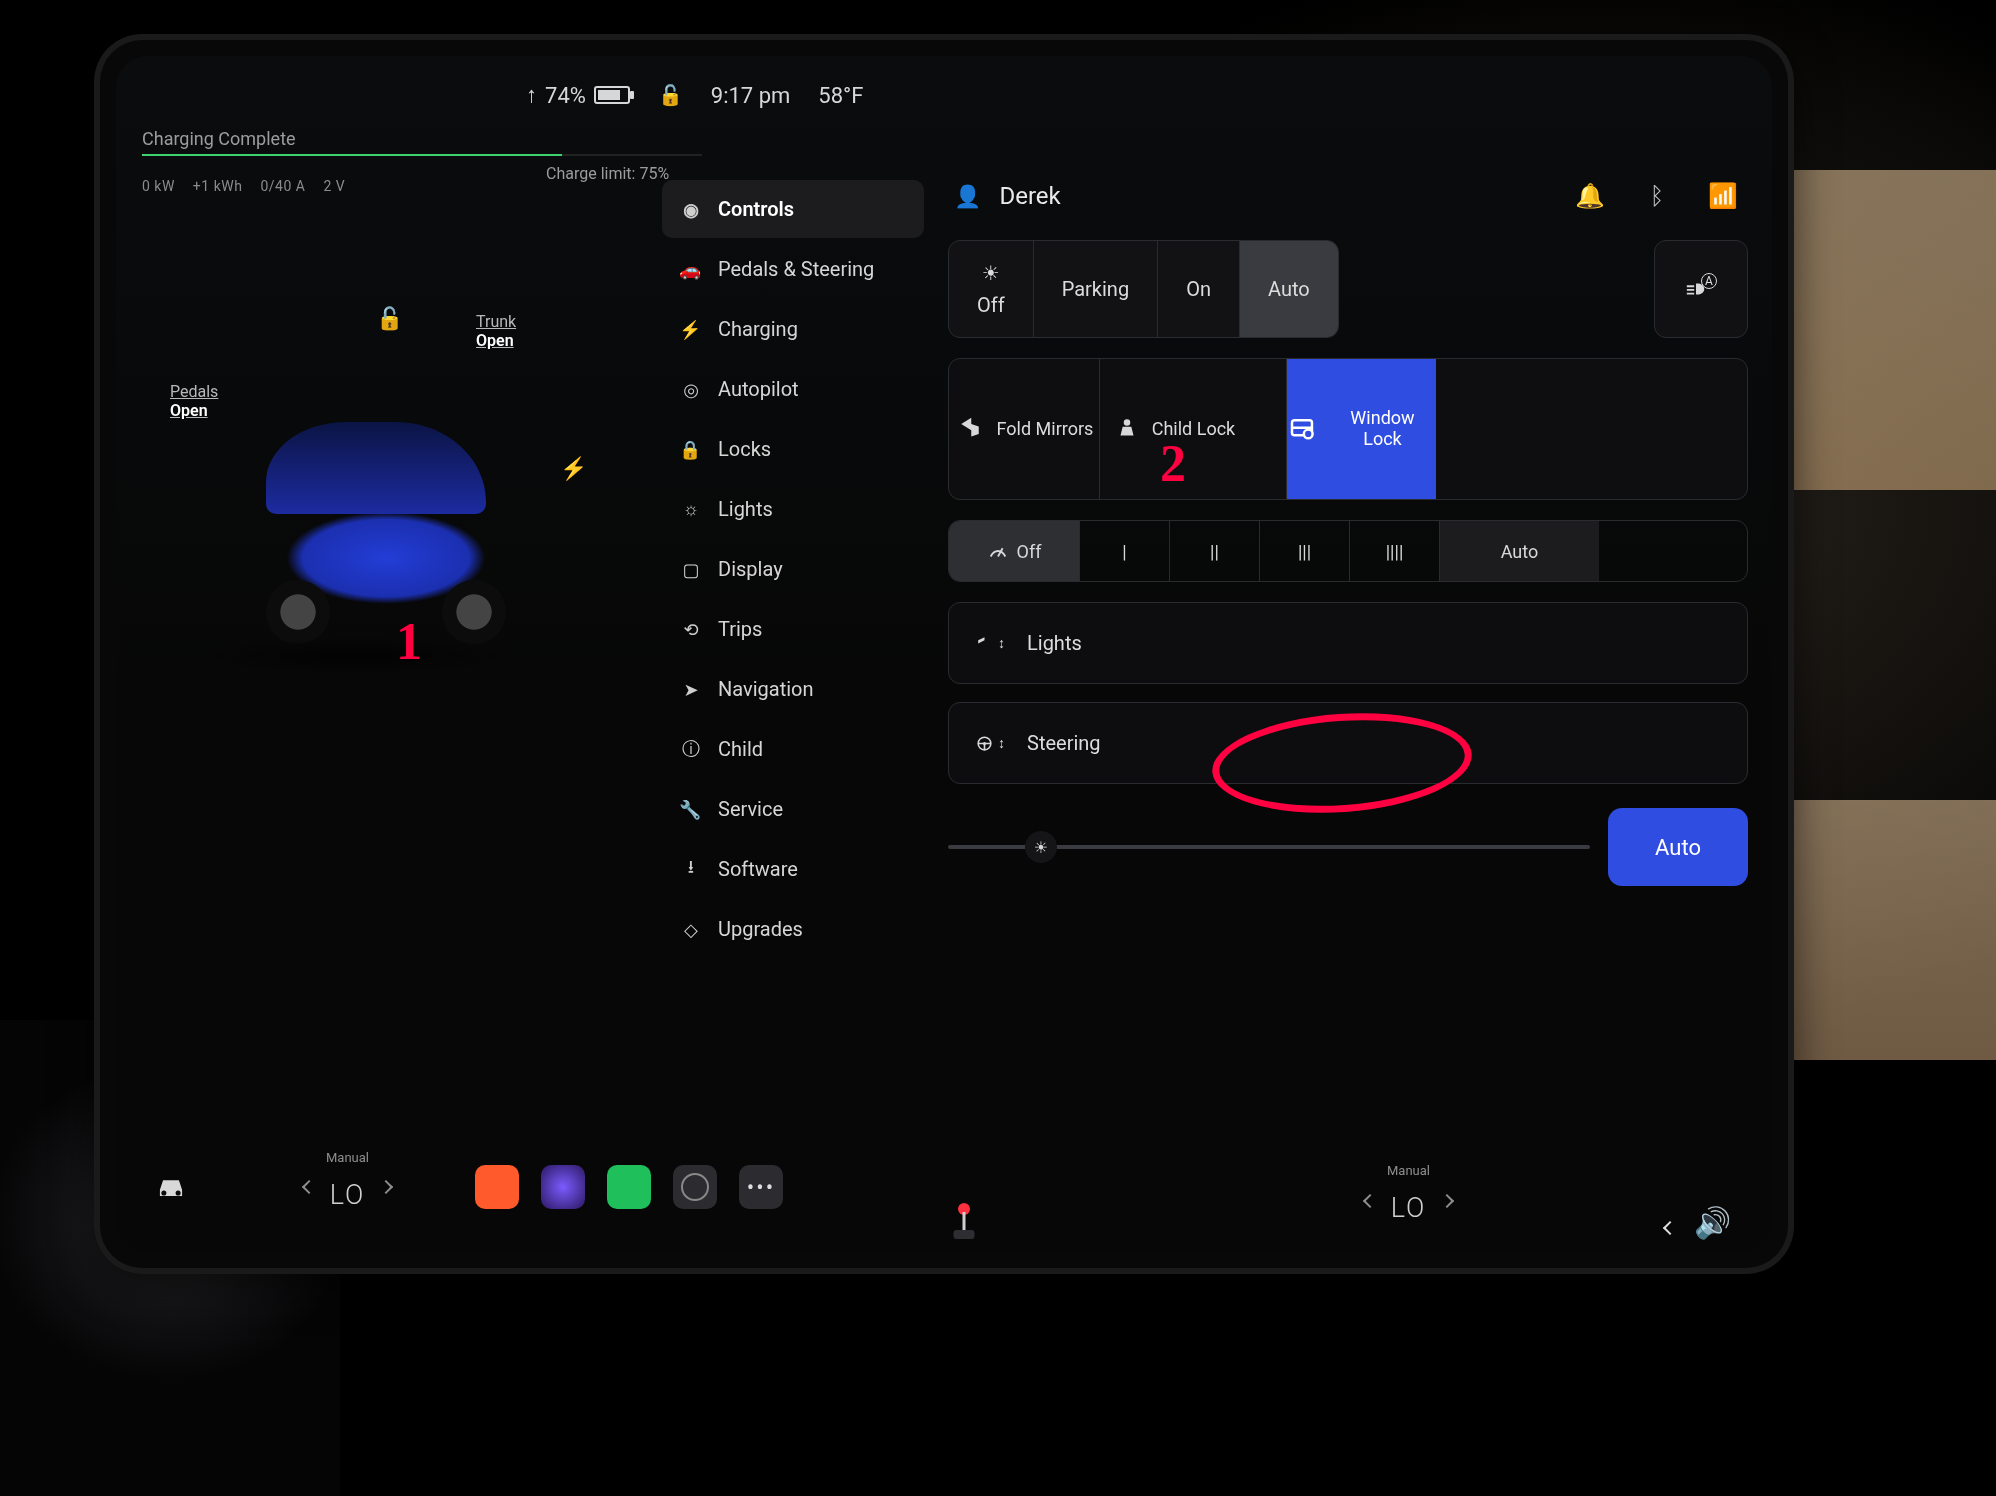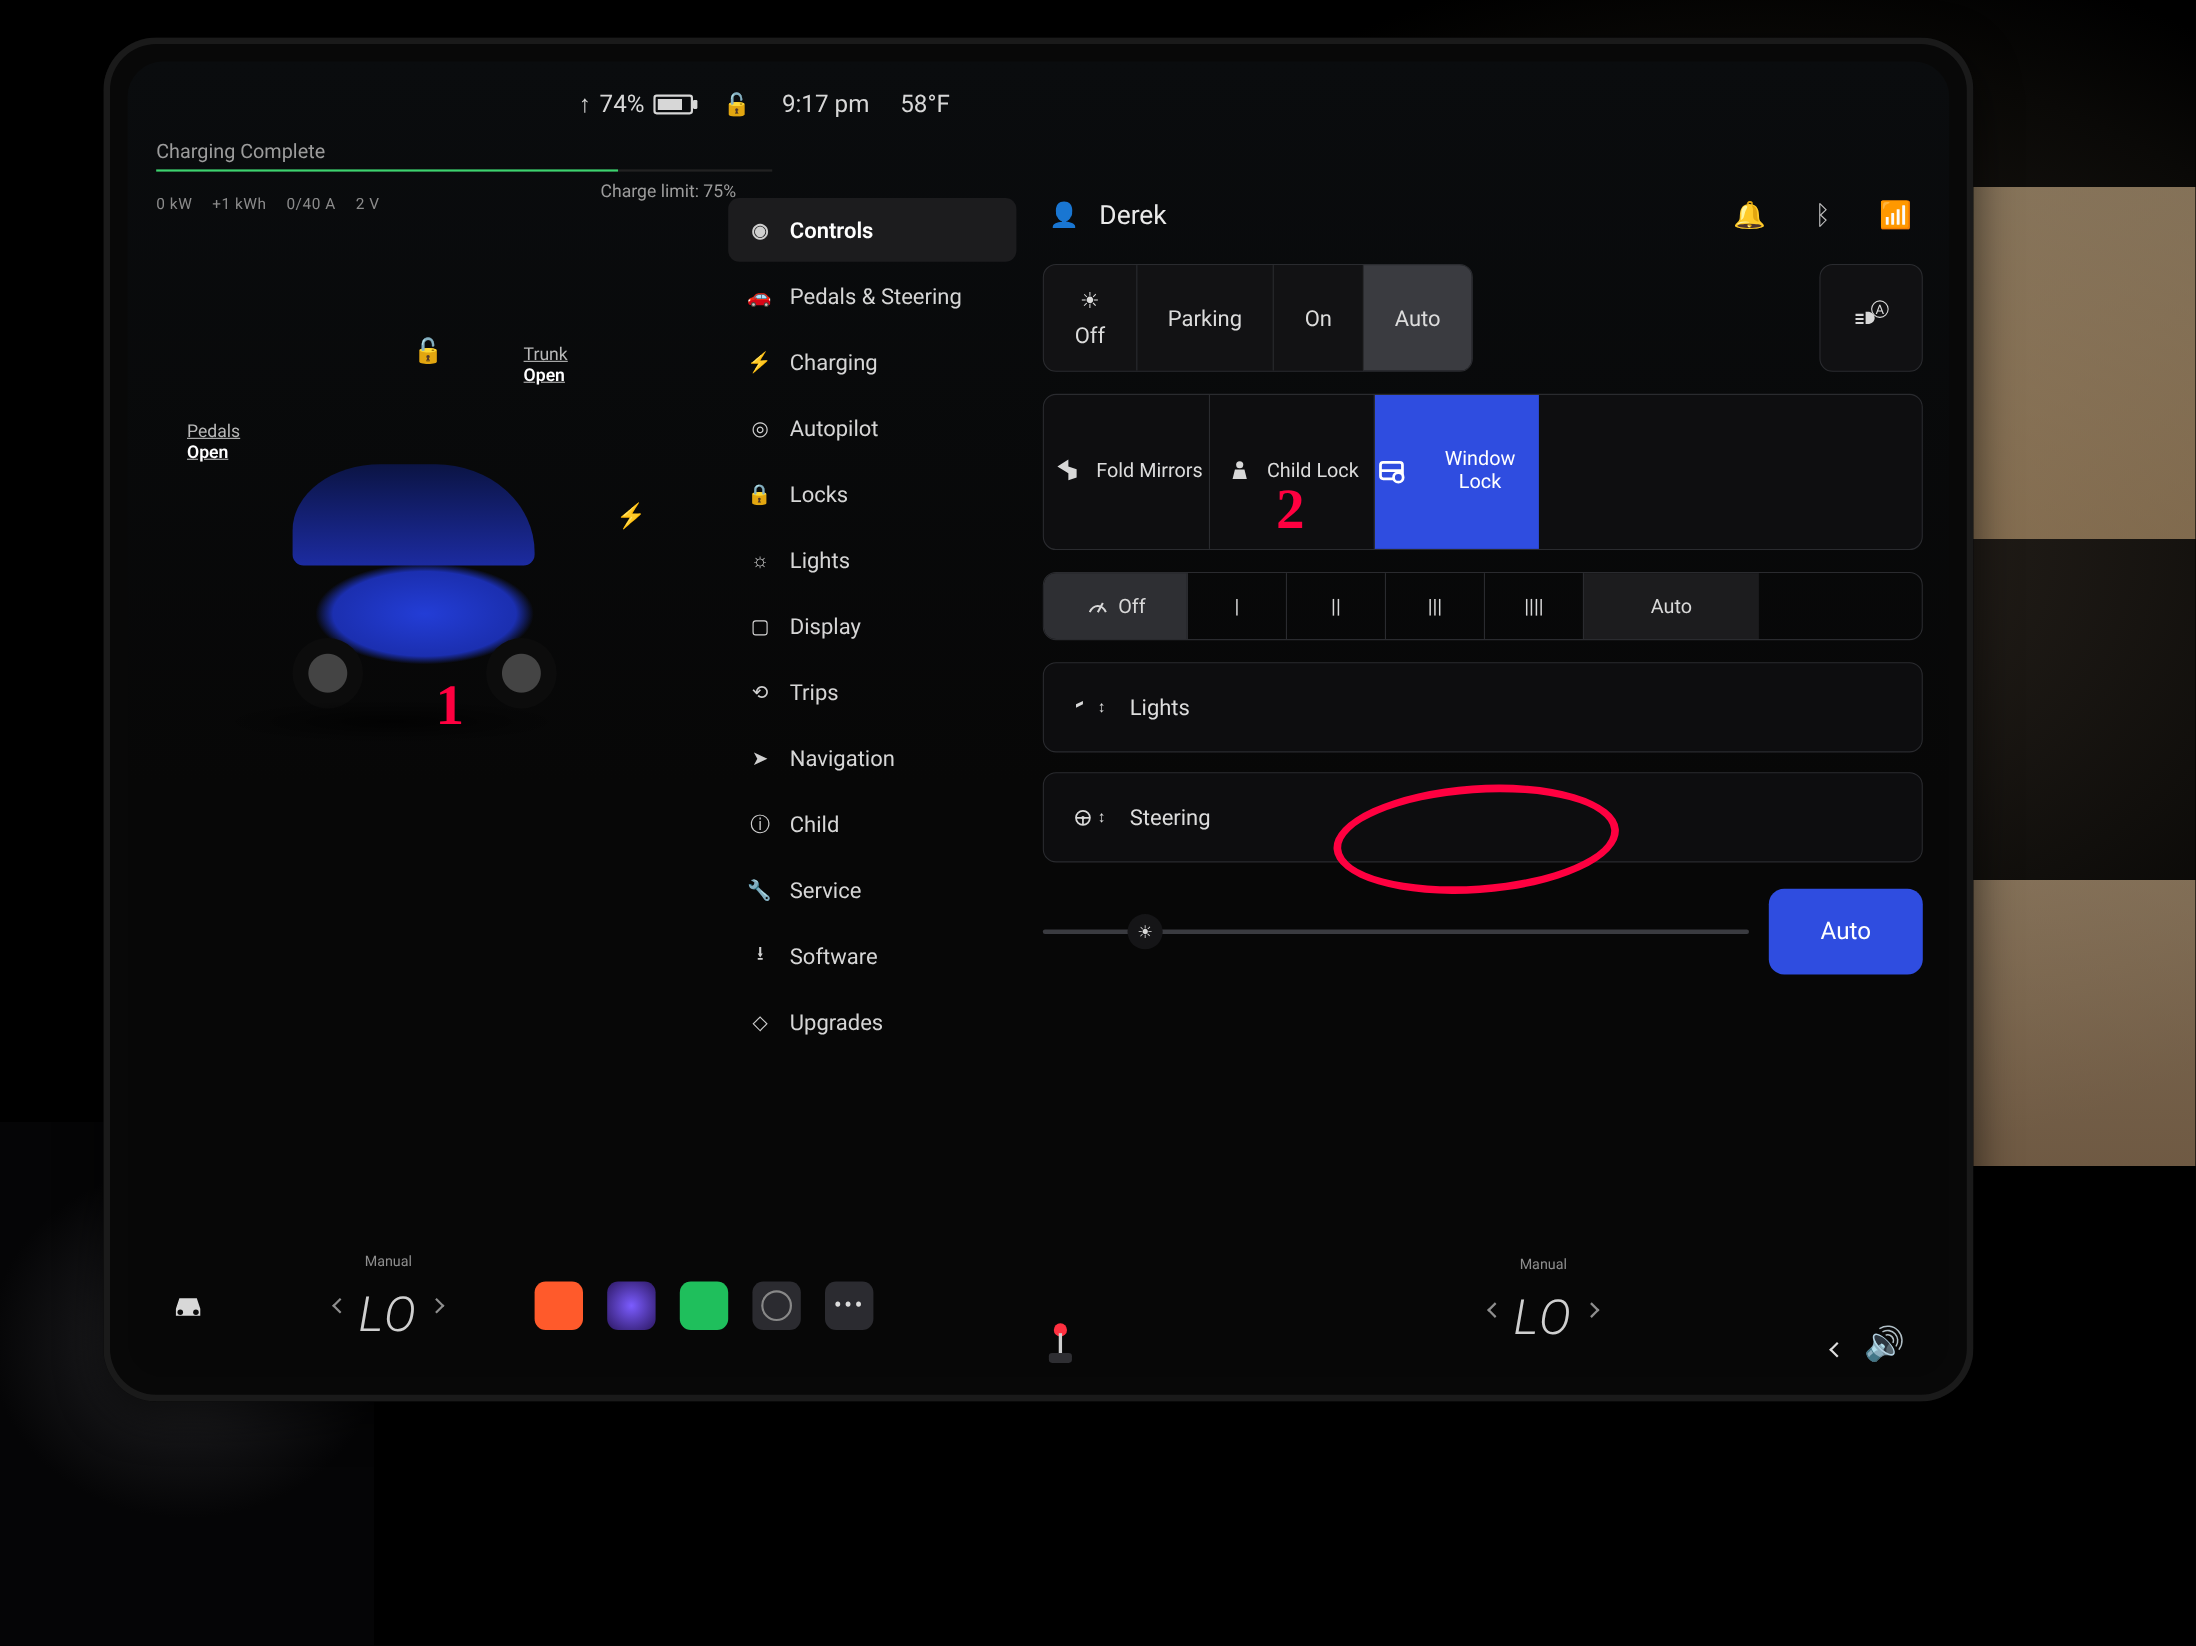--- a/index.html
+++ b/index.html
@@ -95,21 +95,21 @@
   .seg { display:flex; border:1px solid #2a2b2f; border-radius:12px; overflow:hidden; background:#121214;}
   .seg .seg-btn { flex:0 0 auto; display:flex; flex-direction:column; align-items:center; justify-content:center; gap:8px; font-size:20px; color:#dcdcdc; padding:20px 28px; border-left:1px solid #2a2b2f; cursor:pointer;}
   .seg .seg-btn:first-child { border-left:none; }
   .seg .seg-btn.active { background:#3a3b40; }
 
   .headlight-btn { margin-left:auto; display:flex; align-items:center; justify-content:center; border:1px solid #2a2b2f; border-radius:12px; padding:22px 30px; background:#111113; }
 
   .tiles { display:flex; gap:0; border-radius:12px; overflow:hidden; border:1px solid #2a2b2f; background:#0e0e10;}
   .tile { width:150px; height:140px; display:flex; flex-direction:row; align-items:center; justify-content:center; gap:12px; color:#dcdcdc; font-size:18px; border-left:1px solid #2a2b2f; cursor:pointer; text-align:center; }
   .tile:first-child{border-left:none;}
-  .tile.blue { background:#2f4de0; color:#fff; }
+  .tile.blue { background:#2f4de0; color:#fff;margin-left:37px; }
 
   .tile .ticon { height:30px; }
 
   .wiper-row { display:flex; gap:0; border:1px solid #2a2b2f; border-radius:12px; overflow:hidden;}
   .wiper-row .seg-btn{ width:90px; height:60px; display:flex; align-items:center; justify-content:center; font-size:18px; color:#d8d8d8; border-left:1px solid #2a2b2f; cursor:pointer;}
   .wiper-row .seg-btn:first-child{border-left:none;}
   .wiper-row .seg-btn.off{background:#2e2f33;width:130px;gap:8px;}
   .wiper-row .auto{ width:160px; background:#1c1c1e; }
 
   .mid-grid { display:flex; gap:18px; }
@@ -125,21 +125,21 @@
   .sentry-ic::after{content:"";width:10px;height:10px;background:#d8d8d8;border-radius:50%;}
 
   .bright-row{ display:flex; align-items:center; gap:18px; padding-top:4px;}
   .slider{ flex:1; height:4px; background:#3a3b40; position:relative; border-radius:2px;}
   .slider .knob{ position:absolute; left:12%; top:-14px; width:32px; height:32px; border-radius:50%; background:#151517; display:flex; align-items:center; justify-content:center; color:#d8d8d8; font-size:16px;}
   .auto-pill{ width:140px; height:78px; display:flex; align-items:center; justify-content:center; background:#2f4de0; color:#fff; border-radius:14px; font-size:22px; cursor:pointer;}
 
   
   .dock { position:absolute; left:0; right:0; bottom:0; height:130px; display:flex; align-items:center; gap:24px; padding:0 26px; }
   .temp-ctrl{ display:flex; align-items:center; gap:12px; color:#cfcfcf;}
-  .temp-ctrl .big{ font-size:44px; font-weight:300; letter-spacing:2px;font-style:italic;}
+  .temp-ctrl .big{ font-size:27px; font-weight:300; letter-spacing:2px;}
   .temp-ctrl .mlabel{font-size:13px; color:#8e8e8e; position:relative; top:-14px;}
   .apps { display:flex; gap:22px; margin-left:60px;}
   .app { width:44px; height:44px; border-radius:10px; }
   .app.a1{background:#ff5a2b;} .app.a2{background:radial-gradient(circle,#7b5cff,#2b1760);}
   .app.a3{background:#1fbf5c;} .app.a4{background:#2b2b30; position:relative;}
   .app.a4::after{content:"";position:absolute;inset:8px;border:2px solid #888;border-radius:50%;}
   .app.a5{background:#2b2b30; display:flex;align-items:center;justify-content:center;color:#ddd;font-size:22px;letter-spacing:2px;}
   .joy{ position:absolute; left:830px; bottom:0px; width:40px; height:52px;}
   .dock .right-temp{ position:absolute; right:320px; bottom:28px;}
   .dock .vol{ position:absolute; right:40px; bottom:12px; font-size:30px; color:#dedede;}

